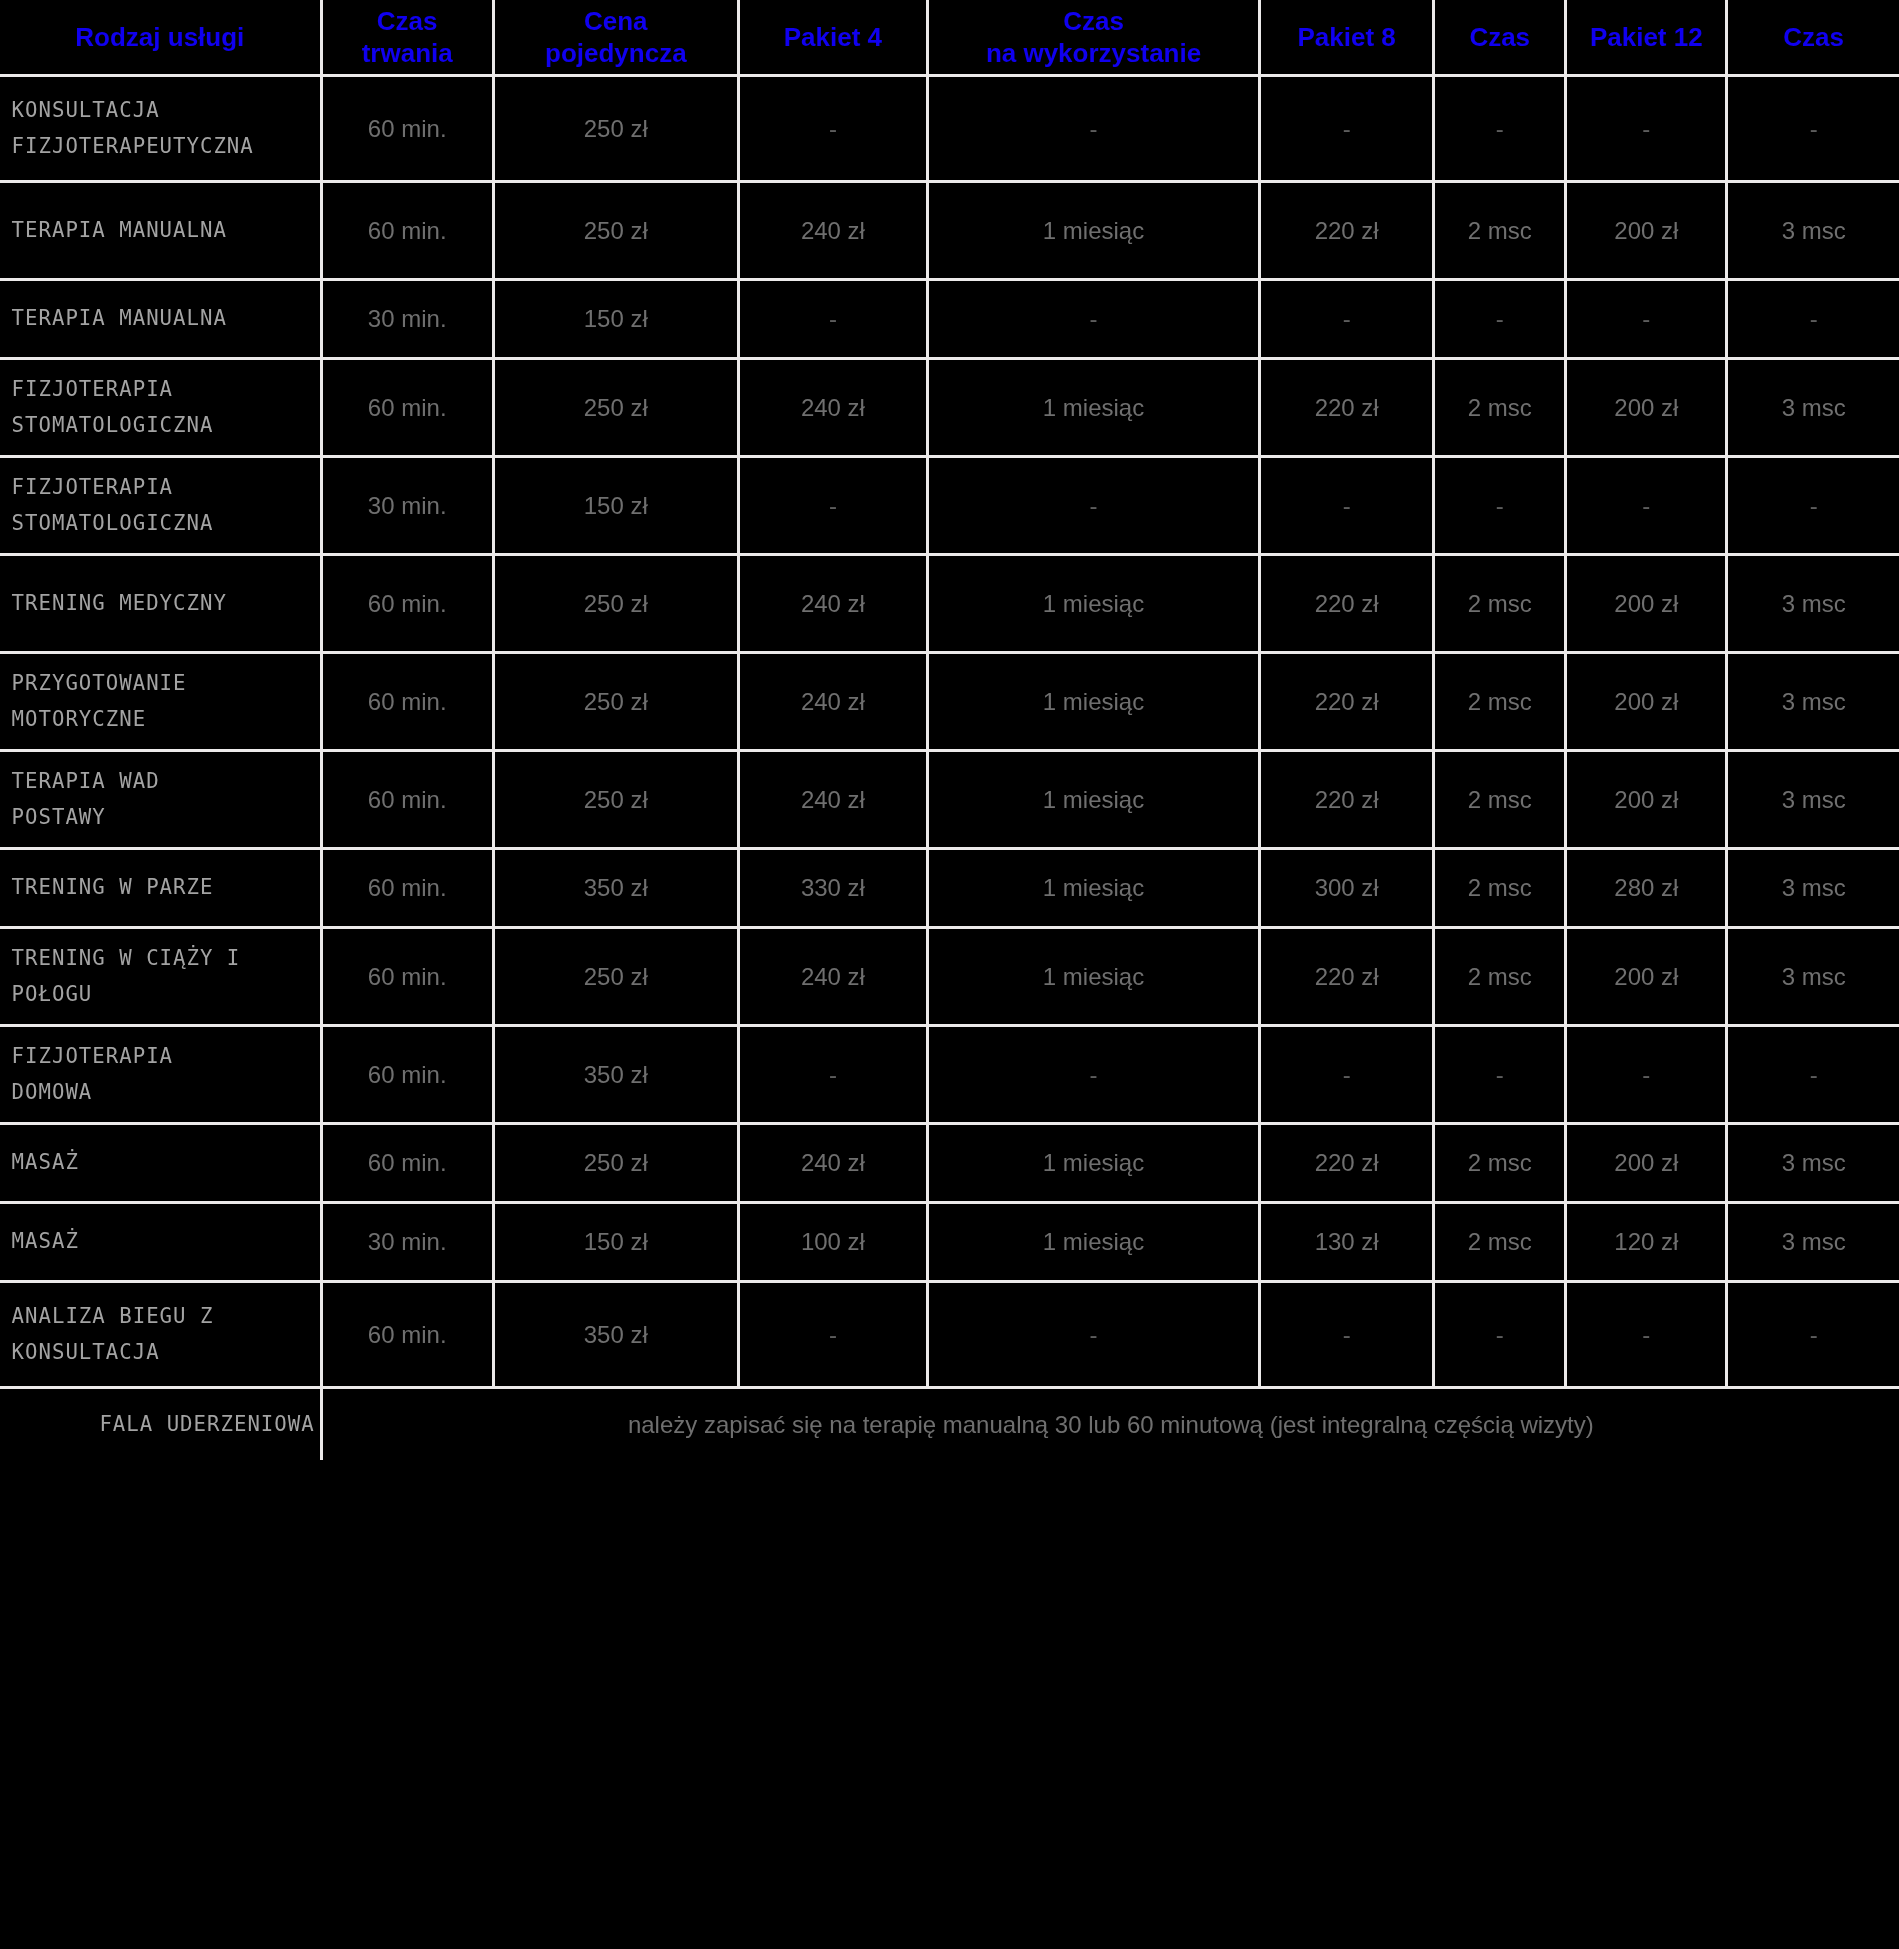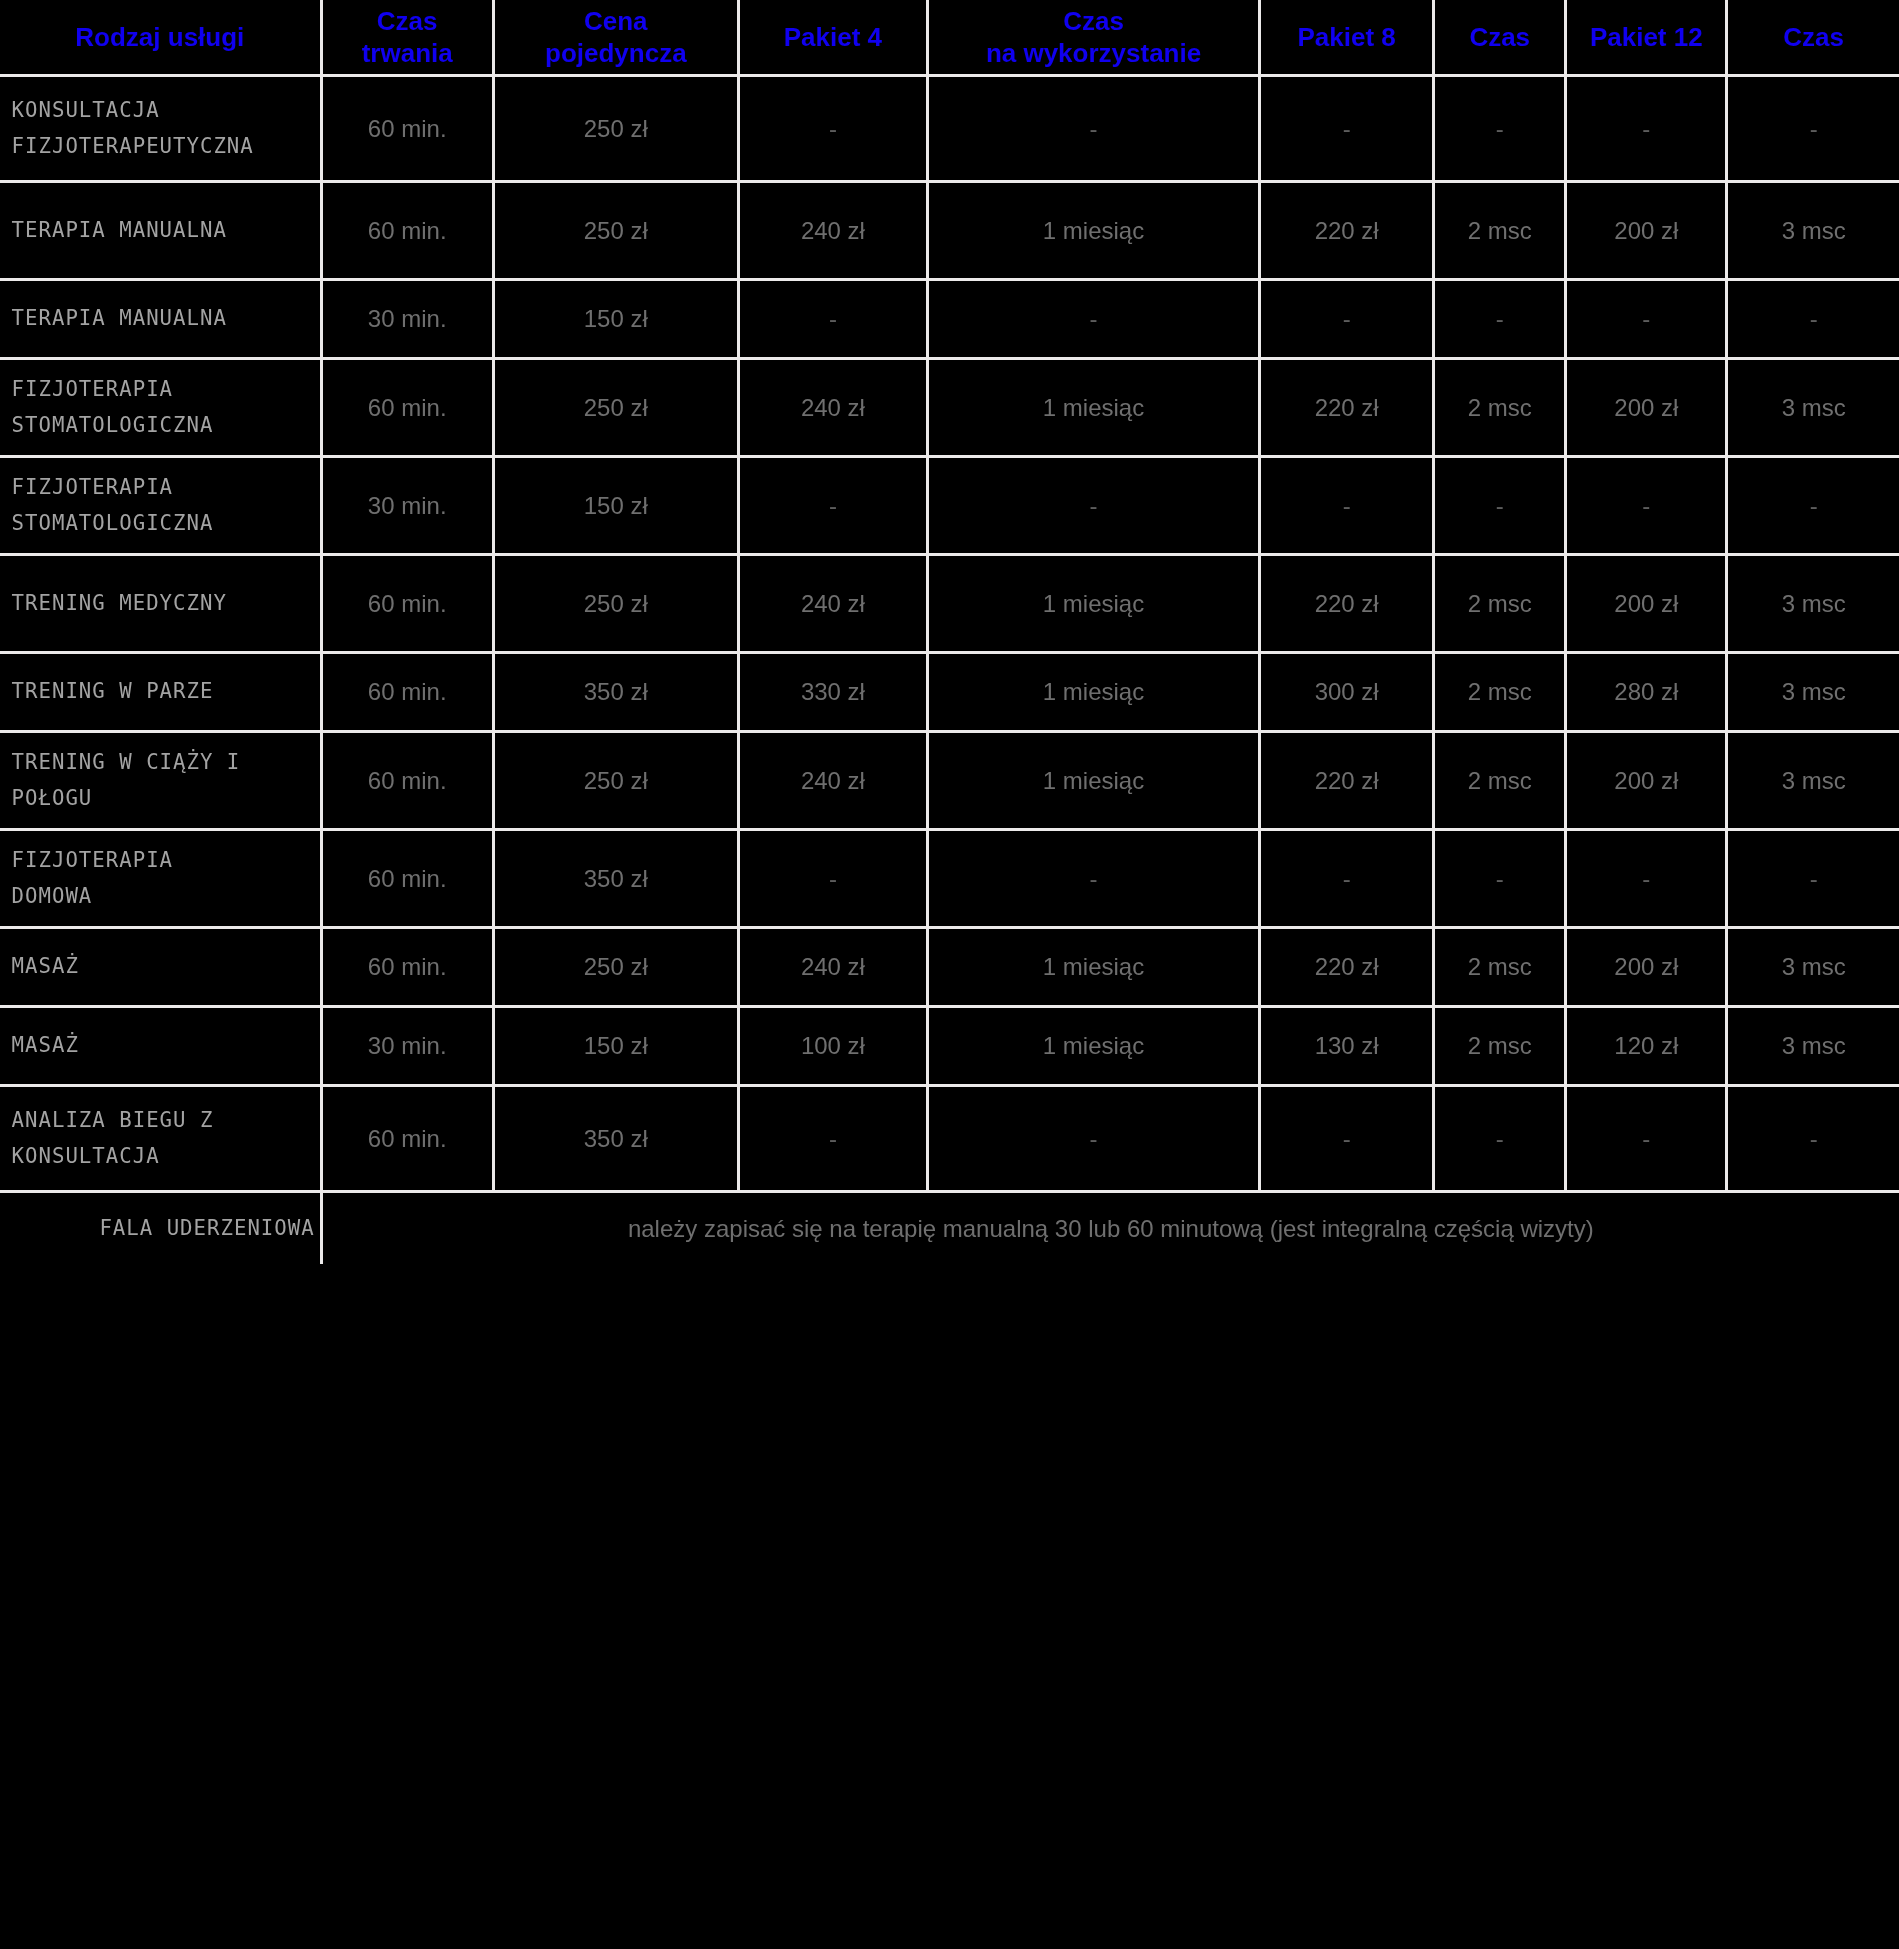--- a/index.html
+++ b/index.html
@@ -213,20 +213,42 @@
         <td class="service"><span>TRENING MEDYCZNY</span></td>
         <td class="val">60 min.</td>
         <td class="val">250 zł</td>
         <td class="val">240 zł</td>
         <td class="val">1 miesiąc</td>
         <td class="val">220 zł</td>
         <td class="val">2 msc</td>
         <td class="val">200 zł</td>
         <td class="val">3 msc</td>
       </tr>
+      <tr class="r-tall">
+        <td class="service"><span>PRZYGOTOWANIE</span><br><span>MOTORYCZNE</span></td>
+        <td class="val">60 min.</td>
+        <td class="val">250 zł</td>
+        <td class="val">240 zł</td>
+        <td class="val">1 miesiąc</td>
+        <td class="val">220 zł</td>
+        <td class="val">2 msc</td>
+        <td class="val">200 zł</td>
+        <td class="val">3 msc</td>
+      </tr>
+      <tr class="r-tall">
+        <td class="service"><span>TERAPIA WAD</span><br><span>POSTAWY</span></td>
+        <td class="val">60 min.</td>
+        <td class="val">250 zł</td>
+        <td class="val">240 zł</td>
+        <td class="val">1 miesiąc</td>
+        <td class="val">220 zł</td>
+        <td class="val">2 msc</td>
+        <td class="val">200 zł</td>
+        <td class="val">3 msc</td>
+      </tr>
       <tr class="r-short">
         <td class="service"><span>TRENING W PARZE</span></td>
         <td class="val">60 min.</td>
         <td class="val">350 zł</td>
         <td class="val">330 zł</td>
         <td class="val">1 miesiąc</td>
         <td class="val">300 zł</td>
         <td class="val">2 msc</td>
         <td class="val">280 zł</td>
         <td class="val">3 msc</td>

